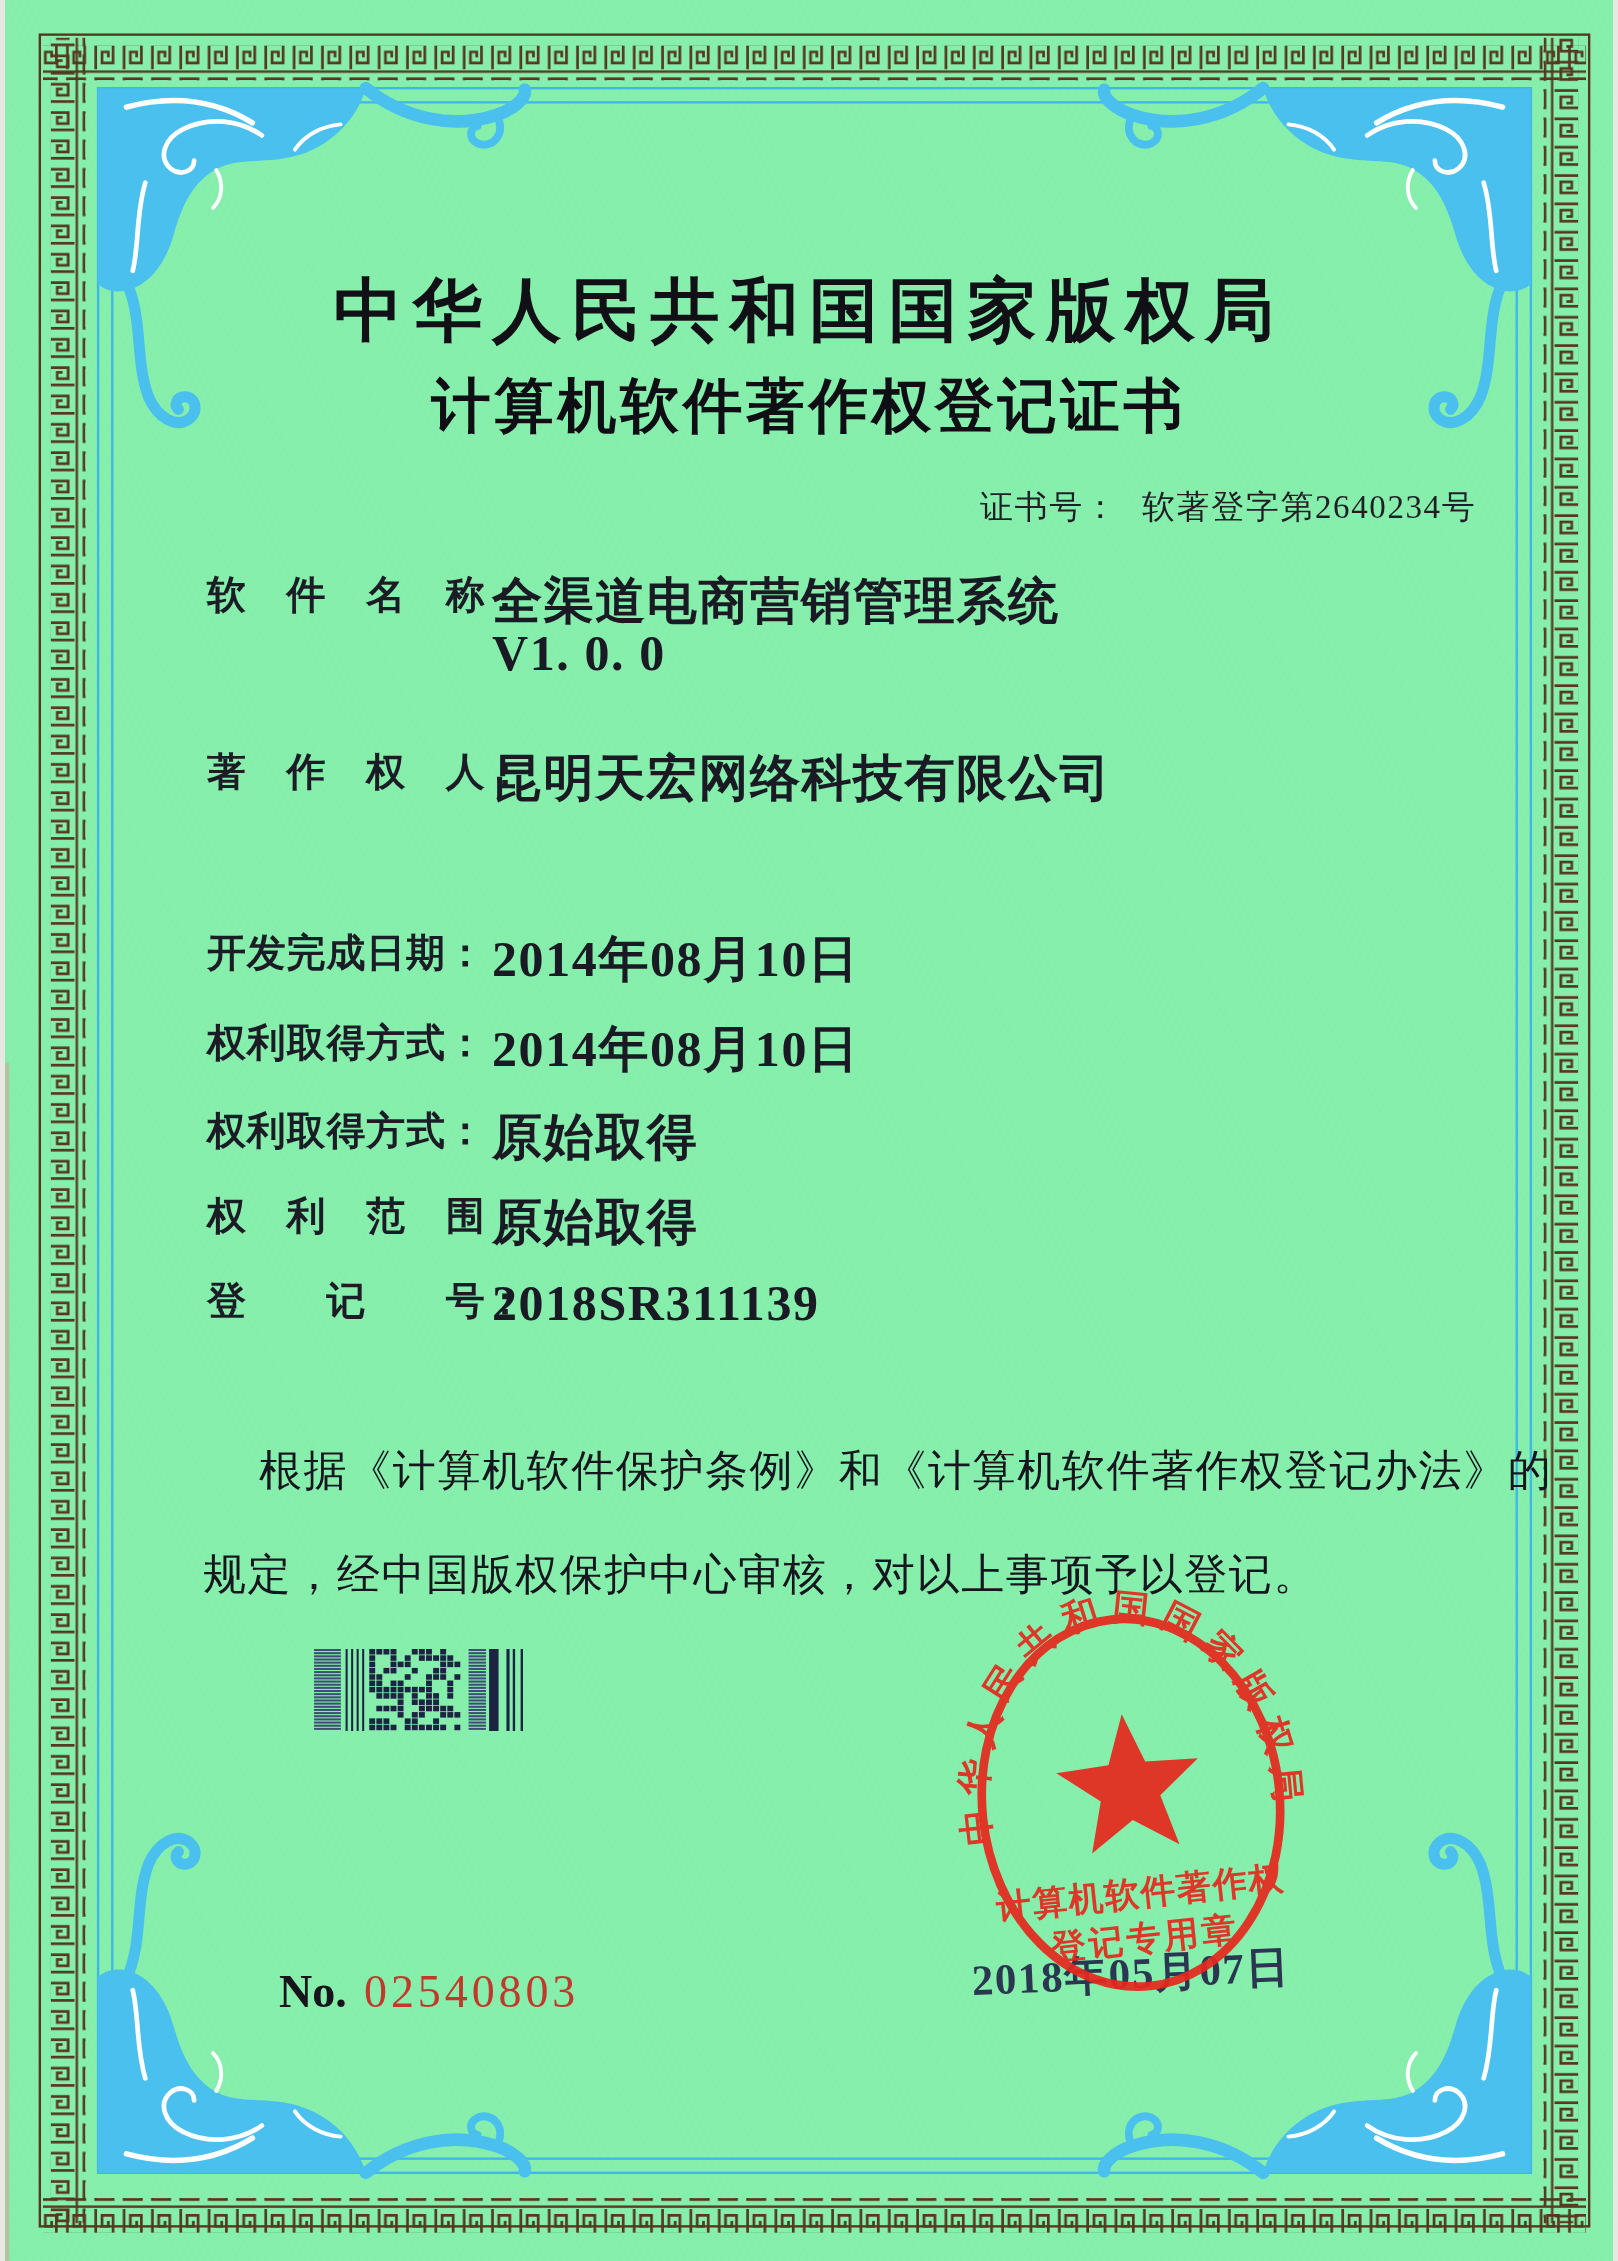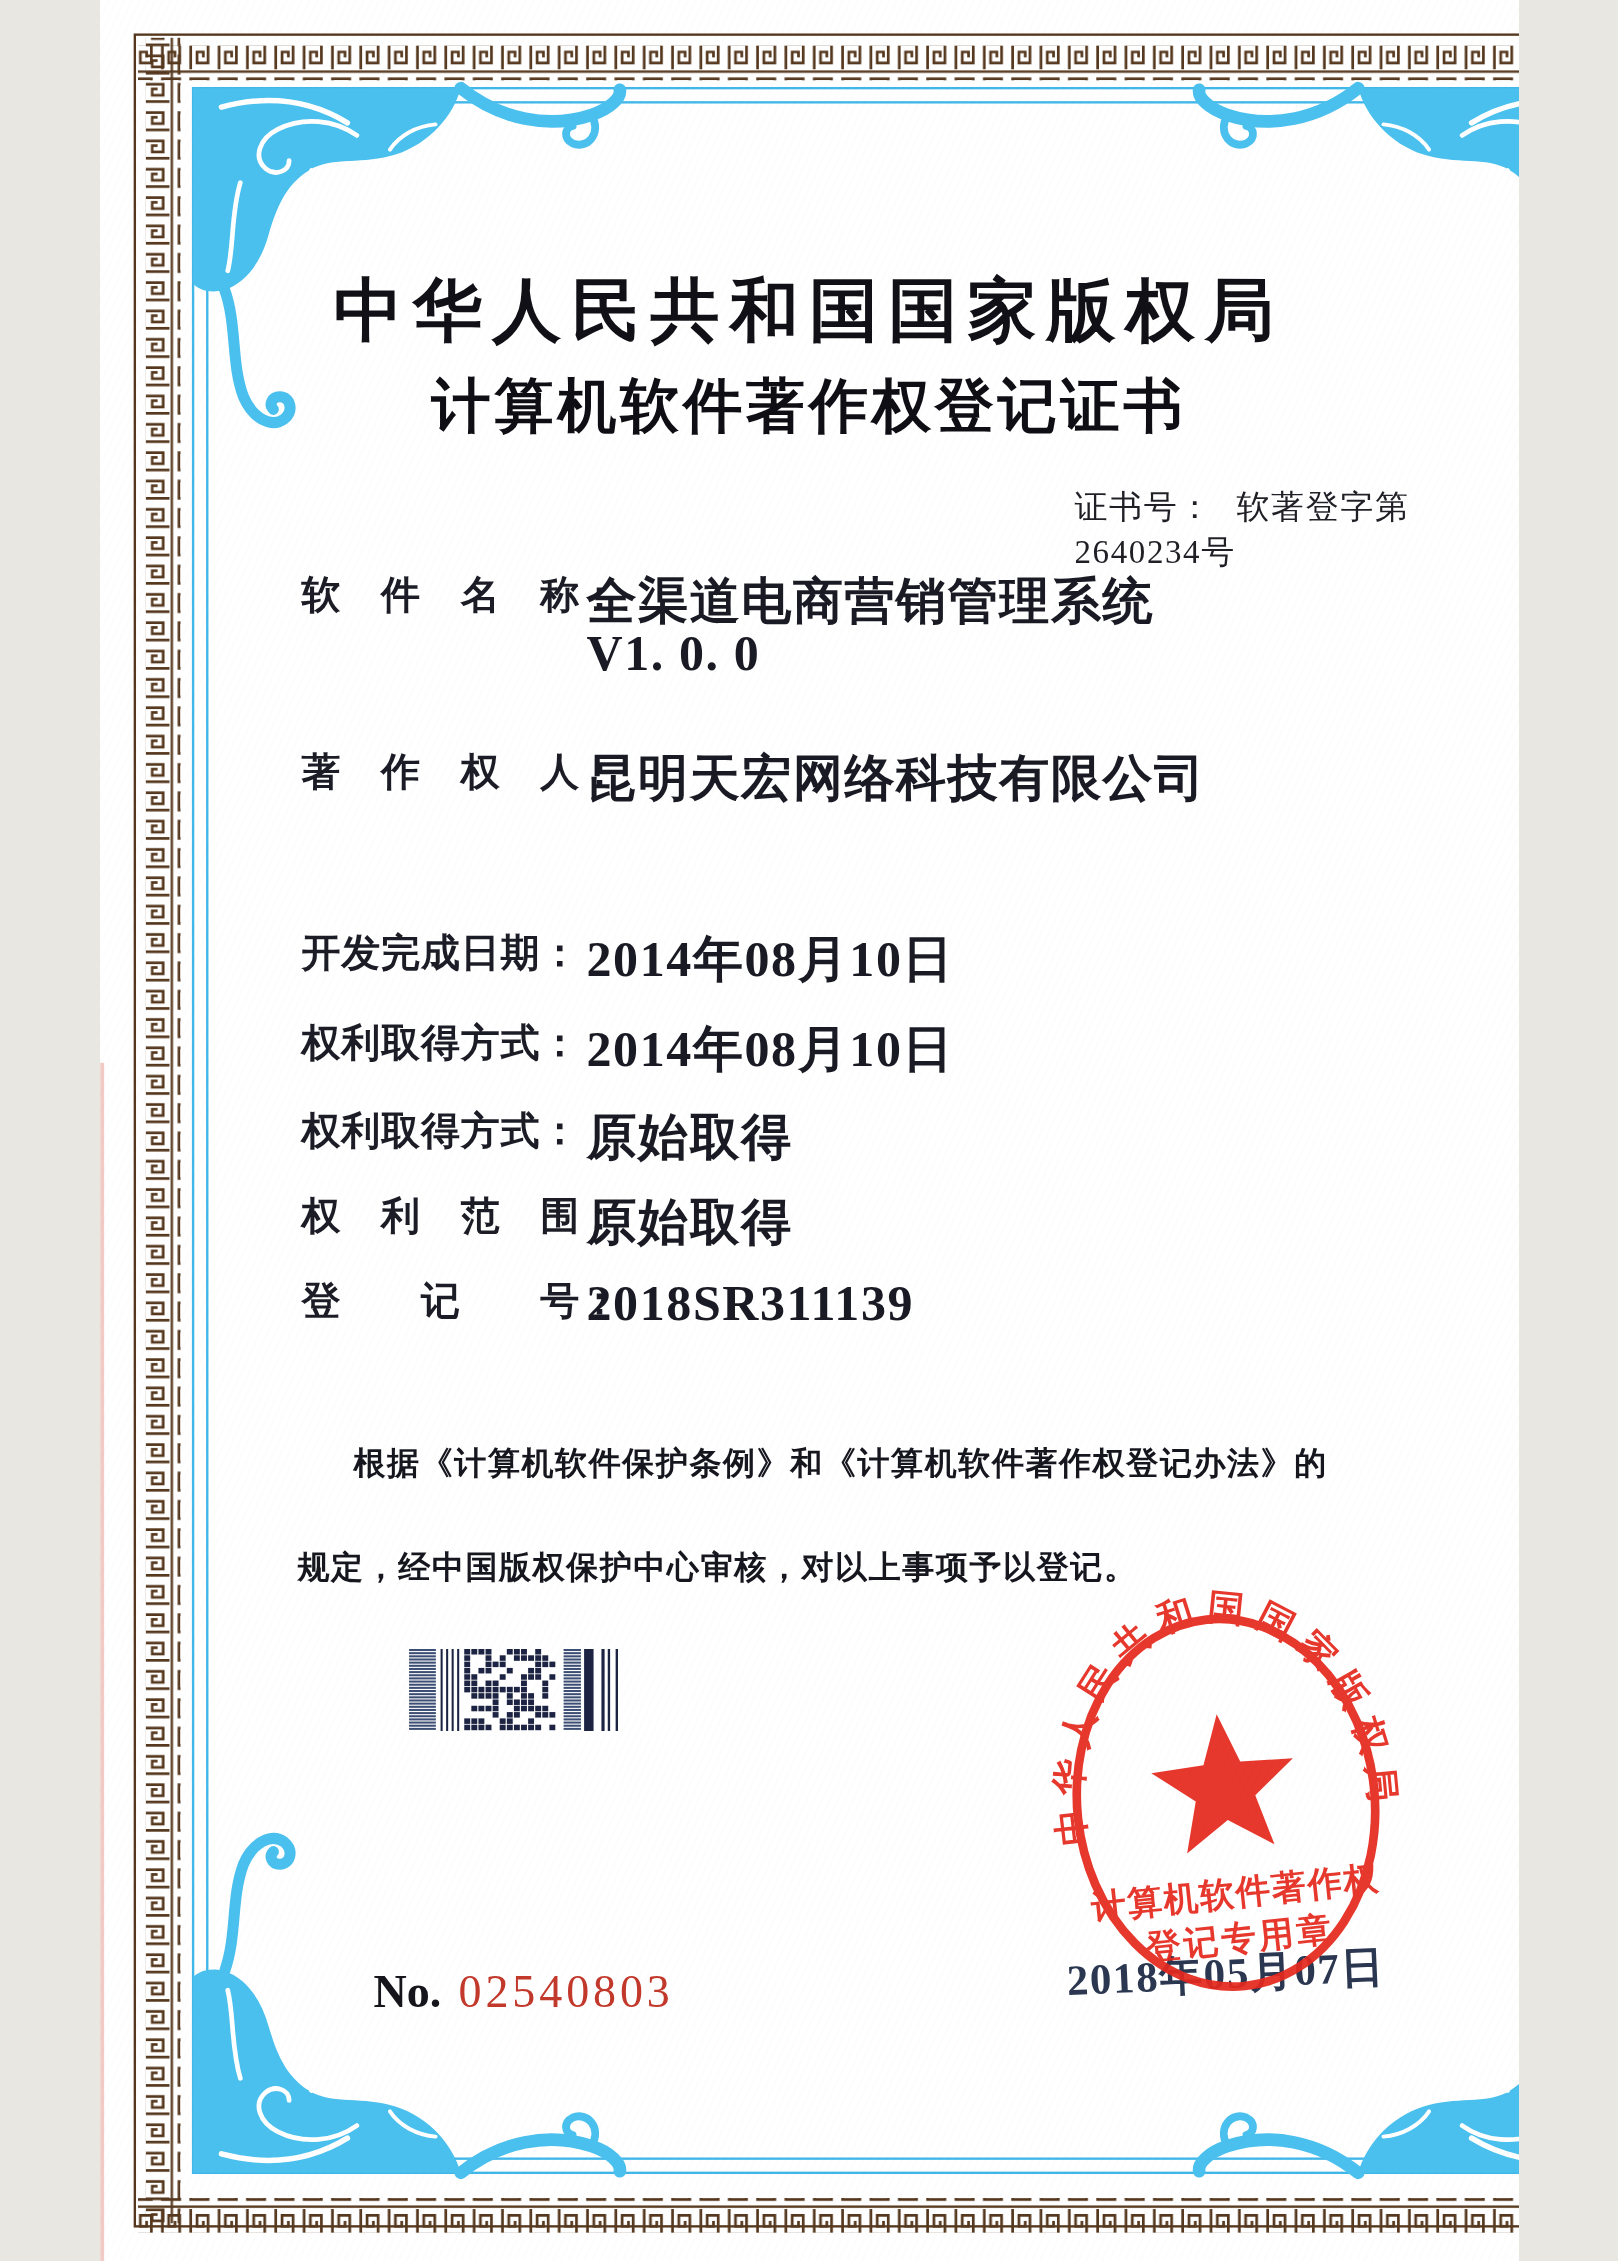--- a/index.html
+++ b/index.html
@@ -1,34 +1,34 @@
 <!DOCTYPE html>
 <html style="font-size:12.6px"><head>
 <meta charset="utf-8">
 <style>
   html,body{margin:0;padding:0;background:#e9e7e2;}
   .page{
-    position:relative;width:1419px;height:2261px;margin:0 auto;
-    background:#ffffff;overflow:hidden;
+    position:relative;width:1608px;height:2261px;margin:0 auto;
+    background:#86efac;overflow:hidden;
     font-family:"Liberation Serif","DejaVu Serif",serif;color:#17171d;
   }
   .page::after{
     content:"";position:absolute;inset:0;pointer-events:none;
     background:repeating-linear-gradient(115deg,rgba(120,130,150,0.016) 0 2.4px,rgba(255,255,255,0) 2.4px 7px);
   }
   .abs{position:absolute;}
   .deco{position:absolute;inset:0;z-index:0;}
   .txt{z-index:1;}
   .title{left:0;right:0;top:265px;text-align:center;font-size:69px;font-weight:700;letter-spacing:10.2px;color:#101016;}
   .subtitle{left:0;right:0;top:367px;text-align:center;font-size:59px;font-weight:700;letter-spacing:3.9px;color:#0e0e14;}
   .certno{top:485px;left:975px;font-size:33px;letter-spacing:1.6px;color:#201f26;}
   .certno .v{margin-left:23.6px;}
   .lab{left:202px;width:331px;font-size:39px;font-weight:600;letter-spacing:0.8px;color:#1c1c26;white-space:nowrap;}
   .val{left:487px;font-size:50px;font-weight:700;letter-spacing:1.6px;color:#1a1a24;white-space:nowrap;}
-  .stmt{font-size:32px;font-weight:700;letter-spacing:1.6px;color:#16161e;white-space:nowrap;}
+  .stmt{font-size:43px;font-weight:400;letter-spacing:1.6px;color:#16161e;white-space:nowrap;}
   .serial{top:1965px;left:274px;font-size:46px;white-space:nowrap;text-align:center;}
   .serial .no{color:#15151b;font-weight:600;}
   .serial .digits{color:#c2392c;margin-left:17.3px;letter-spacing:3.9px;}
   .sealdate{top:1945px;left:929px;width:394px;text-align:center;font-size:43px;font-weight:600;
     color:#2b3750;letter-spacing:1.6px;transform:rotate(-2.5deg);z-index:2;white-space:nowrap;}
   .seal-layer{position:absolute;inset:0;z-index:3;pointer-events:none;}
   .barcode{top:1649px;left:309px;z-index:1;}
 </style>
 </head>
 <body>

